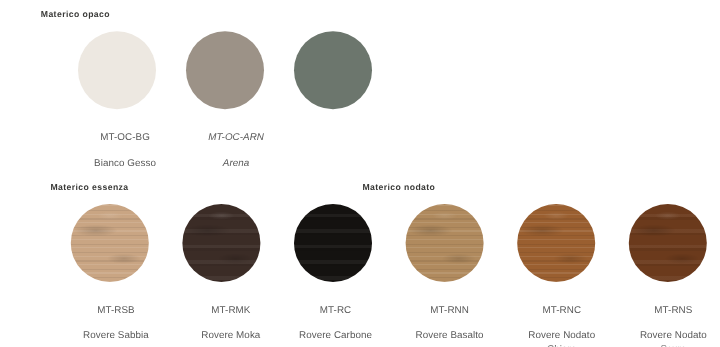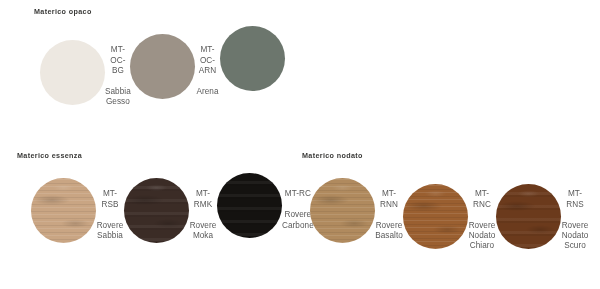--- a/index.html
+++ b/index.html
@@ -26,21 +26,21 @@
   
   .section-header {
     position: absolute;
     font-size: 7.2px;
     font-weight: bold;
     letter-spacing: 0.35px;
     color: #3a3a38;
     white-space: nowrap;
   }
   .hdr-opaco   { left: 34px;  top: 7px;  }
-  .hdr-essenza { left: 17px;  top: 151px; }
+  .hdr-essenza { left: 42px;  top: 151px; }
   .hdr-nodato  { left: 302px; top: 151px; }
 
   
   .row {
     position: absolute;
     display: flex;
     align-items: flex-start;
   }
   .row-opaco {
     left: 40px;
@@ -52,22 +52,22 @@
     left: 31px;
     top: 170px;
     width: 560px;
     gap: 0px;
   }
 
   .swatch {
     width: 90px;
     flex: 0 0 90px;
     display: flex;
-    flex-direction: row;
-    align-items: center;
+    flex-direction: column;
+    align-items: flex-end;
   }
   .row-wood .swatch {
     flex: 0 0 93px;
     width: 93px;
   }
 
   .disc {
     width: 65px;
     height: 65px;
     border-radius: 50%;
@@ -129,28 +129,28 @@
 <div class="page">
 
   <div class="section-header hdr-opaco" style="color: rgb(58, 58, 56);">Materico opaco</div>
 
   <div class="row row-opaco">
 
     <div class="swatch">
       <div class="disc" style="background-color: rgb(237, 232, 225);"></div>
       <div class="label" style="color: rgb(89, 89, 89);">
         <span class="code">MT-OC-BG</span>
-        <span class="name">Sabbia Gesso</span>
+        <span class="name">Bianco Gesso</span>
       </div>
     </div>
 
 
     <div class="swatch">
       <div class="disc" style="background-color: rgb(156, 146, 135);"></div>
-      <div class="label" style="color: rgb(89, 89, 89);">
+      <div class="label" style="color: rgb(89, 89, 89); font-style: italic;">
         <span class="code">MT-OC-ARN</span>
         <span class="name">Arena</span>
       </div>
     </div>
 
     <div class="swatch">
       <div class="disc" style="background-color: rgb(108, 118, 109);"></div>
     </div>
 
 

